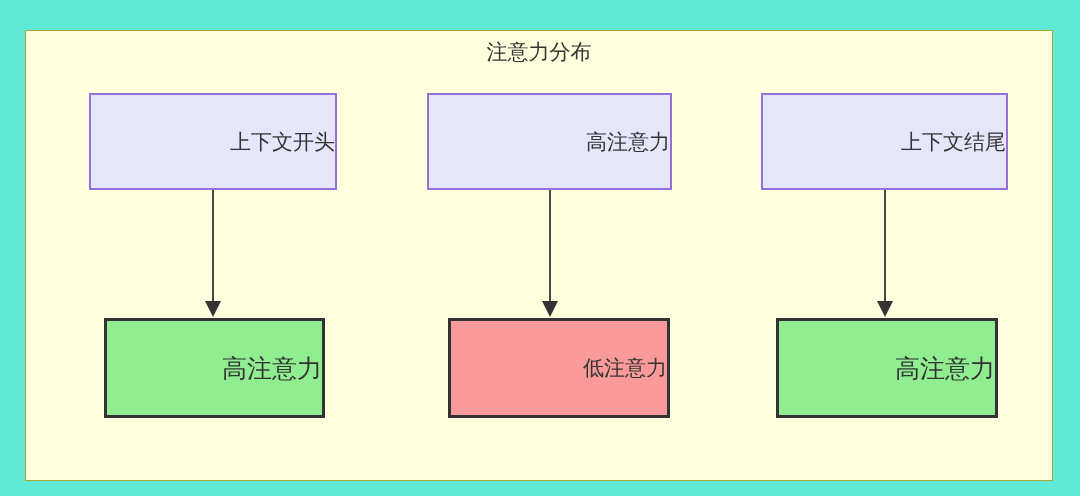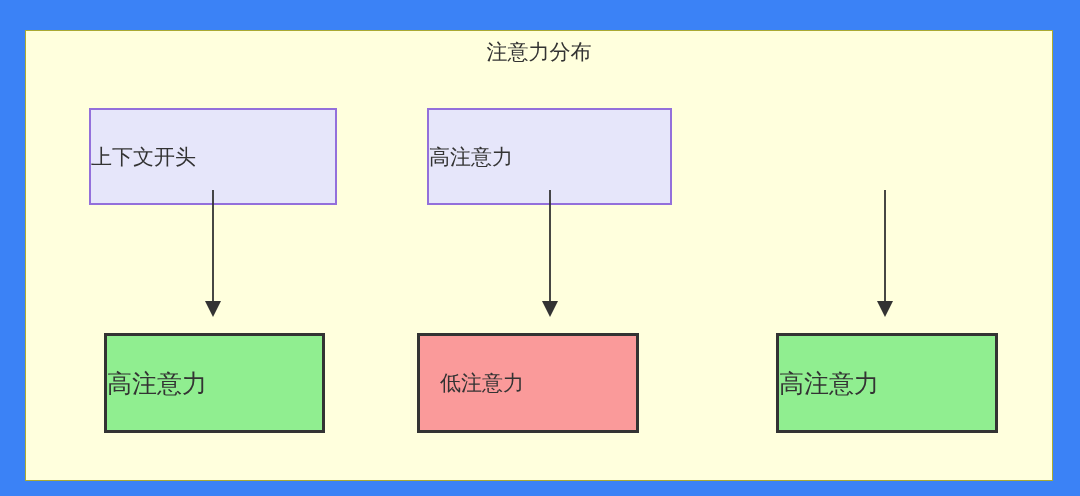--- a/index.html
+++ b/index.html
@@ -11,21 +11,21 @@
     height: 496px;
     background: #ffffff;
     font-family: "Liberation Sans", "DejaVu Sans", sans-serif;
     overflow: hidden;
   }
 
   #canvas {
     position: relative;
     width: 1080px;
     height: 496px;
-    background: #3b82f6;
+    background: #5eead4;
   }
 
   
   .subgraph {
     position: absolute;
     left: 25px;
     top: 30px;
     width: 1028px;
     height: 451px;
     background: #ffffdd;
@@ -44,25 +44,24 @@
     color: #333333;
     white-space: nowrap;
   }
 
   
   .node {
     position: absolute;
     box-sizing: border-box;
     display: flex;
     align-items: center;
-    justify-content: flex-start;
+    justify-content: flex-end;
     text-align: center;
     color: #333333;
     white-space: nowrap;
-    margin-top: 15px;
   }
 
   .node-source {
     background: #e6e6fa;
     border: 2px solid #9370db;
     font-size: 21px;
   }
 
   .node-high {
     background: #90ee90;
@@ -78,21 +77,21 @@
 
   
   .src-row { top: 93px; height: 97px; }
   .src-1 { left: 89px;  width: 248px; }
   .src-2 { left: 427px; width: 245px; }
   .src-3 { left: 761px; width: 247px; }
 
   
   .tgt-row { top: 318px; height: 100px; }
   .tgt-1 { left: 104px; width: 221px; }
-  .tgt-2 { left: 417px; width: 222px; padding-left: 20px; }
+  .tgt-2 { left: 448px; width: 222px; padding-left: 20px; }
   .tgt-3 { left: 776px; width: 222px; }
 
   
   #edges {
     position: absolute;
     left: 0;
     top: 0;
     width: 1080px;
     height: 496px;
     pointer-events: none;
@@ -117,20 +116,23 @@
   </div>
 
   <div class="node node-source src-row src-1">
     <span>上下文开头</span>
   </div>
 
   <div class="node node-source src-row src-2">
     <span>高注意力</span>
   </div>
 
+  <div class="node node-source src-row src-3">
+    <span>上下文结尾</span>
+  </div>
 
   <svg id="edges" viewBox="0 0 1080 496" width="1080" height="496">
     <g>
       <line class="edge-line" x1="213" y1="190" x2="213" y2="305"></line>
       <polygon class="edge-head" points="213,317 205,301 221,301"></polygon>
     </g>
     <g>
       <line class="edge-line" x1="550" y1="190" x2="550" y2="305"></line>
       <polygon class="edge-head" points="550,317 542,301 558,301"></polygon>
     </g>

